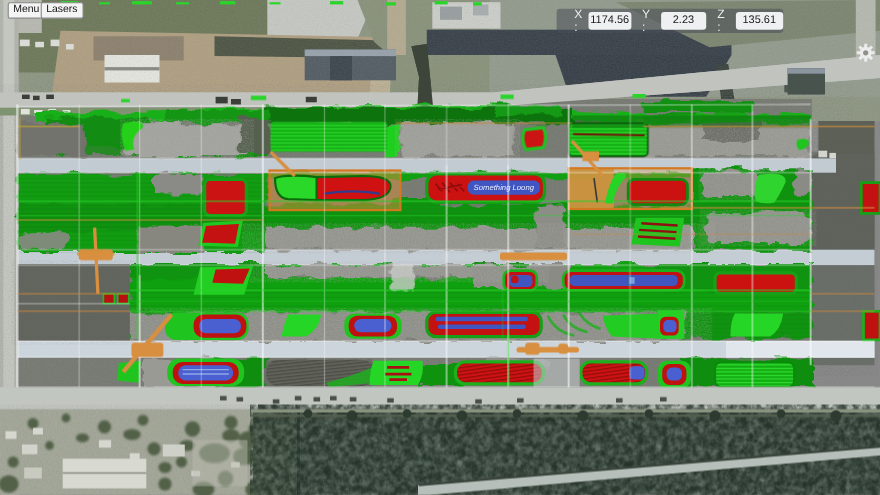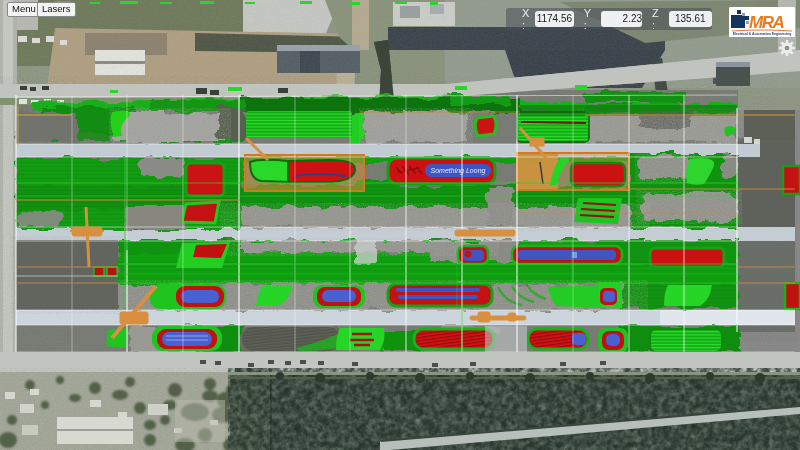--- a/index.html
+++ b/index.html
@@ -541,37 +541,23 @@
 </g>
 </svg>
 
 
 <div class="btn" style="left:7px;">Menu</div>
 <div class="btn" style="left:37px;">Lasers</div>
 <div id="coordbar">
   <span class="clab" style="margin-left:16px;">X :</span>
   <span class="cbox" style="width:40px;margin-left:0;">1174.56</span>
   <span class="clab" style="margin-left:10px;">Y :</span>
-  <span class="cbox" style="width:43px;margin-left:4px;text-align:right;">2.23</span>
+  <span class="cbox" style="width:43px;margin-left:4px;">2.23</span>
   <span class="clab" style="margin-left:10px;">Z :</span>
   <span class="cbox" style="width:45px;margin-left:4px;">135.61</span>
-</div>
-<div id="logo">
-  <svg width="66" height="30" viewBox="0 0 66 30">
-    <g fill="#15355f">
-      <rect x="2" y="8" width="14" height="13"></rect>
-      <rect x="8" y="3" width="4" height="4"></rect>
-      <rect x="13" y="6" width="3" height="3" fill="#8fa0b5"></rect>
-      <rect x="16" y="9" width="4" height="4"></rect>
-      <rect x="17" y="14" width="3" height="3" fill="#8fa0b5"></rect>
-    </g>
-    <text x="20" y="21" font-family="Liberation Sans,sans-serif" font-weight="bold" font-style="italic" font-size="17" fill="#e87b1e" letter-spacing="-1.5">MRA</text>
-    <path d="M3,24 Q33,22 63,24" stroke="#e87b1e" stroke-width="1.2" fill="none"></path>
-    <text x="33" y="27.5" font-family="Liberation Sans,sans-serif" font-size="3.4" font-weight="bold" fill="#27447a" text-anchor="middle">Electrical &amp; Automation Engineering</text>
-  </svg>
 </div>
 <svg width="22" height="22" style="position:absolute;left:776px;top:37px;" viewBox="0 0 26 26">
   <g fill="#ececec">
    <circle cx="13" cy="13" r="6.5"></circle>
    <g stroke="#ececec" stroke-width="3.2">
     <line x1="13" y1="3.4" x2="13" y2="22.6"></line>
     <line x1="3.4" y1="13" x2="22.6" y2="13"></line>
     <line x1="6.2" y1="6.2" x2="19.8" y2="19.8"></line>
     <line x1="19.8" y1="6.2" x2="6.2" y2="19.8"></line>
    </g>

